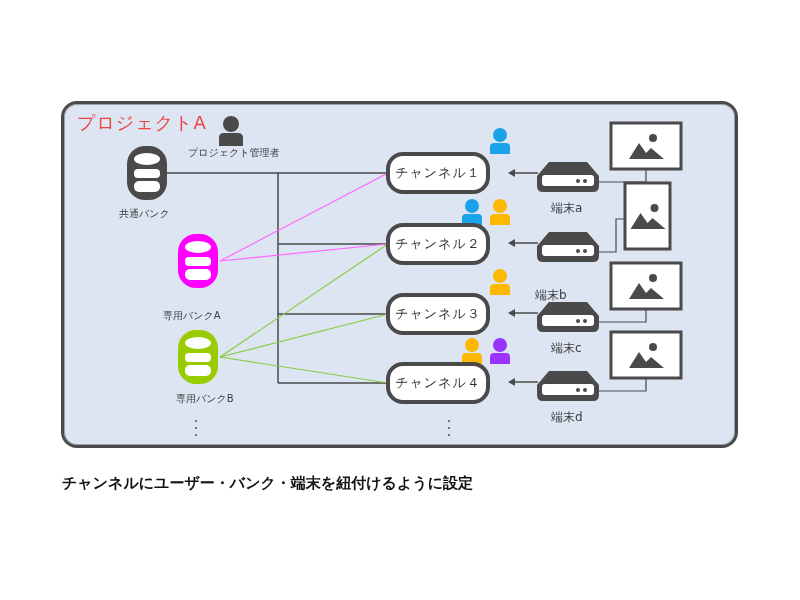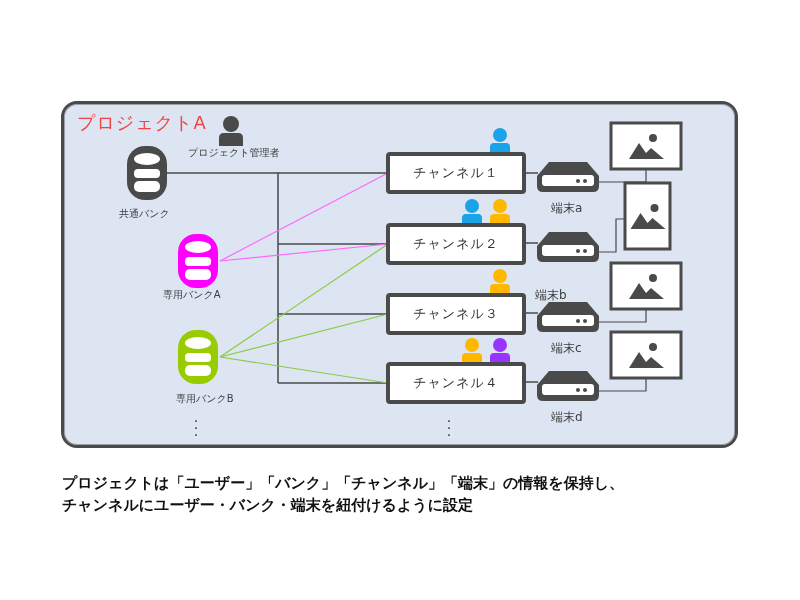--- a/index.html
+++ b/index.html
@@ -1,21 +1,21 @@
 <!DOCTYPE html>
 <html><head>
 <meta charset="utf-8">
 <style>
   html,body{margin:0;padding:0;background:#ffffff;}
   body{width:800px;height:600px;position:relative;overflow:hidden;font-family:"DejaVu Sans","Liberation Sans",sans-serif;color:#333;}
   #frame{position:absolute;left:61px;top:101px;width:677px;height:347px;border:3px solid #4a4a4a;border-radius:16px;background:#dce5f1;box-shadow:inset 0 0 0 1px #9aa0a8;box-sizing:border-box;}
   #proj-title{position:absolute;left:77px;top:111px;font-size:18px;color:#ef4444;letter-spacing:1px;}
   .lbl{position:absolute;font-size:12px;color:#3d3d3d;white-space:nowrap;}
   .small{font-size:10px;}
-  .chan{position:absolute;width:140px;height:42px;background:#fff;border:4px solid #4a4a4a;border-radius:4px;box-sizing:border-box;display:flex;align-items:center;justify-content:center;font-size:13px;color:#333;letter-spacing:1px;}
+  .chan{position:absolute;width:104px;height:42px;background:#fff;border:4px solid #4a4a4a;border-radius:17px;box-sizing:border-box;display:flex;align-items:center;justify-content:center;font-size:13px;color:#333;letter-spacing:1px;}
   #caption{position:absolute;left:62px;top:472px;font-size:15px;line-height:22px;color:#111;font-weight:bold;}
   svg{position:absolute;left:0;top:0;}
   .dots{position:absolute;font-size:14px;line-height:7px;color:#333;width:10px;text-align:center;}
 </style>
 </head>
 <body>
 
 <div id="frame"></div>
 <div id="proj-title">プロジェクトA</div>
 
@@ -168,21 +168,21 @@
       <g>
         <rect x="611" y="332" width="70" height="46" fill="#fff" stroke="#4a4a4a" stroke-width="3"></rect>
         <circle cx="653" cy="347" r="4" fill="#4a4a4a"></circle>
         <path d="M629 368 l10 -16 l7 10 l5 -5 l13 11 z" fill="#4a4a4a"></path>
       </g>
     </g>
 </svg>
 
 <div class="lbl small" style="left:180px;top:146px;margin-left:8px;">プロジェクト管理者</div>
 <div class="lbl small" style="left:119px;top:207px;">共通バンク</div>
-<div class="lbl small" style="left:163px;top:288px;text-align:center;">専用バンクA</div>
+<div class="lbl small" style="left:163px;top:309px;text-align:center;">専用バンクA</div>
 <div class="lbl small" style="left:176px;top:392px;">専用バンクB</div>
 
 <div class="chan" style="left:386px;top:152px;">
     <span>チャンネル１</span>
   </div>
 <div class="chan" style="left:386px;top:223px;justify-content:center;">
     <span>チャンネル２</span>
   </div>
 <div class="chan" style="left:386px;top:293px;text-align:right;">
     <span>チャンネル３</span>
@@ -193,15 +193,14 @@
 
 <div class="lbl" style="left:551px;top:200px;">端末a</div>
 <div class="lbl" style="left:535px;top:270px;margin-top:17px;">端末b</div>
 <div class="lbl" style="left:551px;top:340px;">端末c</div>
 <div class="lbl" style="left:551px;top:409px;">端末d</div>
 
 <div class="dots" style="left:191px;top:418px;">·<br>·<br>·</div>
 <div class="dots" style="left:444px;top:418px;">·<br>·<br>·</div>
 
 <div id="caption">
-  <div>プロジェクトは「ユーザー」「バンク」「チャンネル」「端末」の情報を保持し、</div>
   <div>チャンネルにユーザー・バンク・端末を紐付けるように設定</div>
 </div>
 
 </body></html>

